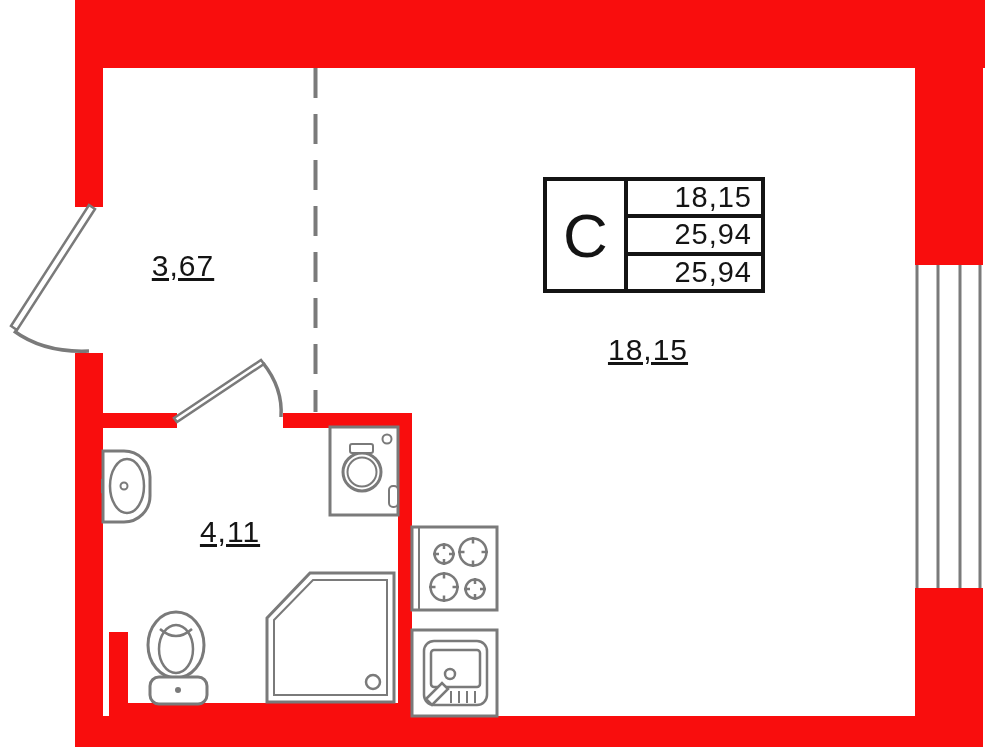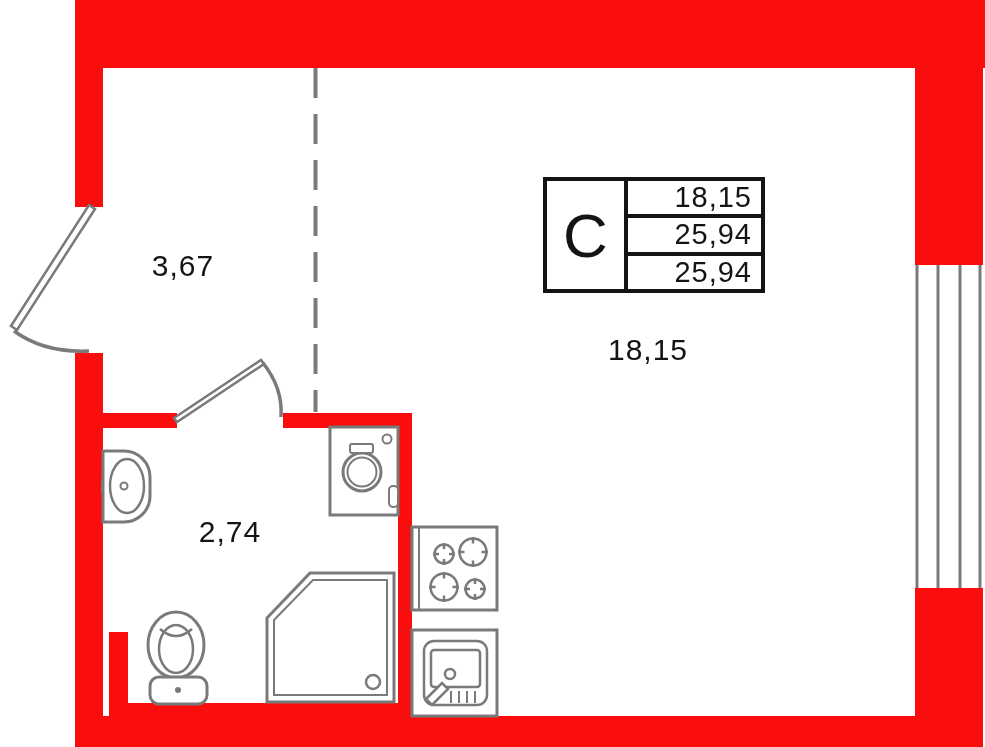--- a/index.html
+++ b/index.html
@@ -4,21 +4,21 @@
 <style>
   html,body{margin:0;padding:0;background:#fff;}
   #plan{
     position:relative;width:985px;height:747px;background:#fff;overflow:hidden;
     font-family:"Liberation Sans", sans-serif;
   }
   .wall{position:absolute;background:var(--wall,#f90d0d);}
   #fixtures{position:absolute;left:0;top:0;pointer-events:none;}
   .room-label{
     position:absolute;transform:translate(-50%,-50%);
-    font-size:30px;color:var(--ink,#1a1a1a);letter-spacing:1px;white-space:nowrap;
+    font-size:30px;color:var(--ink,#1a1a1a);letter-spacing:1px;white-space:nowrap;text-decoration:underline;
   }
   .stamp{
     position:absolute;left:543px;top:177px;width:222px;height:116px;
     box-sizing:border-box;border:4px solid var(--ink,#111);display:flex;background:#fff;
   }
   .stamp-letter{
     width:81px;box-sizing:border-box;border-right:4px solid var(--ink,#111);
     display:flex;align-items:center;justify-content:center;
     font-size:62px;color:var(--ink,#111);
   }
@@ -139,21 +139,21 @@
       <line class="ln" x1="459" y1="691" x2="459" y2="703" stroke-width="2"></line>
       <line class="ln" x1="467" y1="691" x2="467" y2="703" stroke-width="2"></line>
       <line class="ln" x1="475" y1="691" x2="475" y2="703" stroke-width="2"></line>
       <polygon class="fw" points="426,699 442,683 448,689 432,705" stroke-width="2.5"></polygon>
       <circle class="fw" cx="450" cy="674" r="5" stroke-width="2.5"></circle>
     </g>
   </svg>
 
   <div class="room-label" style="left:183px;top:266px">3,67</div>
   <div class="room-label" style="left:648px;top:350px">18,15</div>
-  <div class="room-label" style="left:230px;top:532px">2,74</div>
+  <div class="room-label" style="left:230px;top:532px">4,11</div>
 
   <div class="stamp">
     <div class="stamp-letter">C</div>
     <div class="stamp-col">
       <div class="stamp-row">18,15</div>
       <div class="stamp-row">25,94</div>
       <div class="stamp-row">25,94</div>
     </div>
   </div>
 

